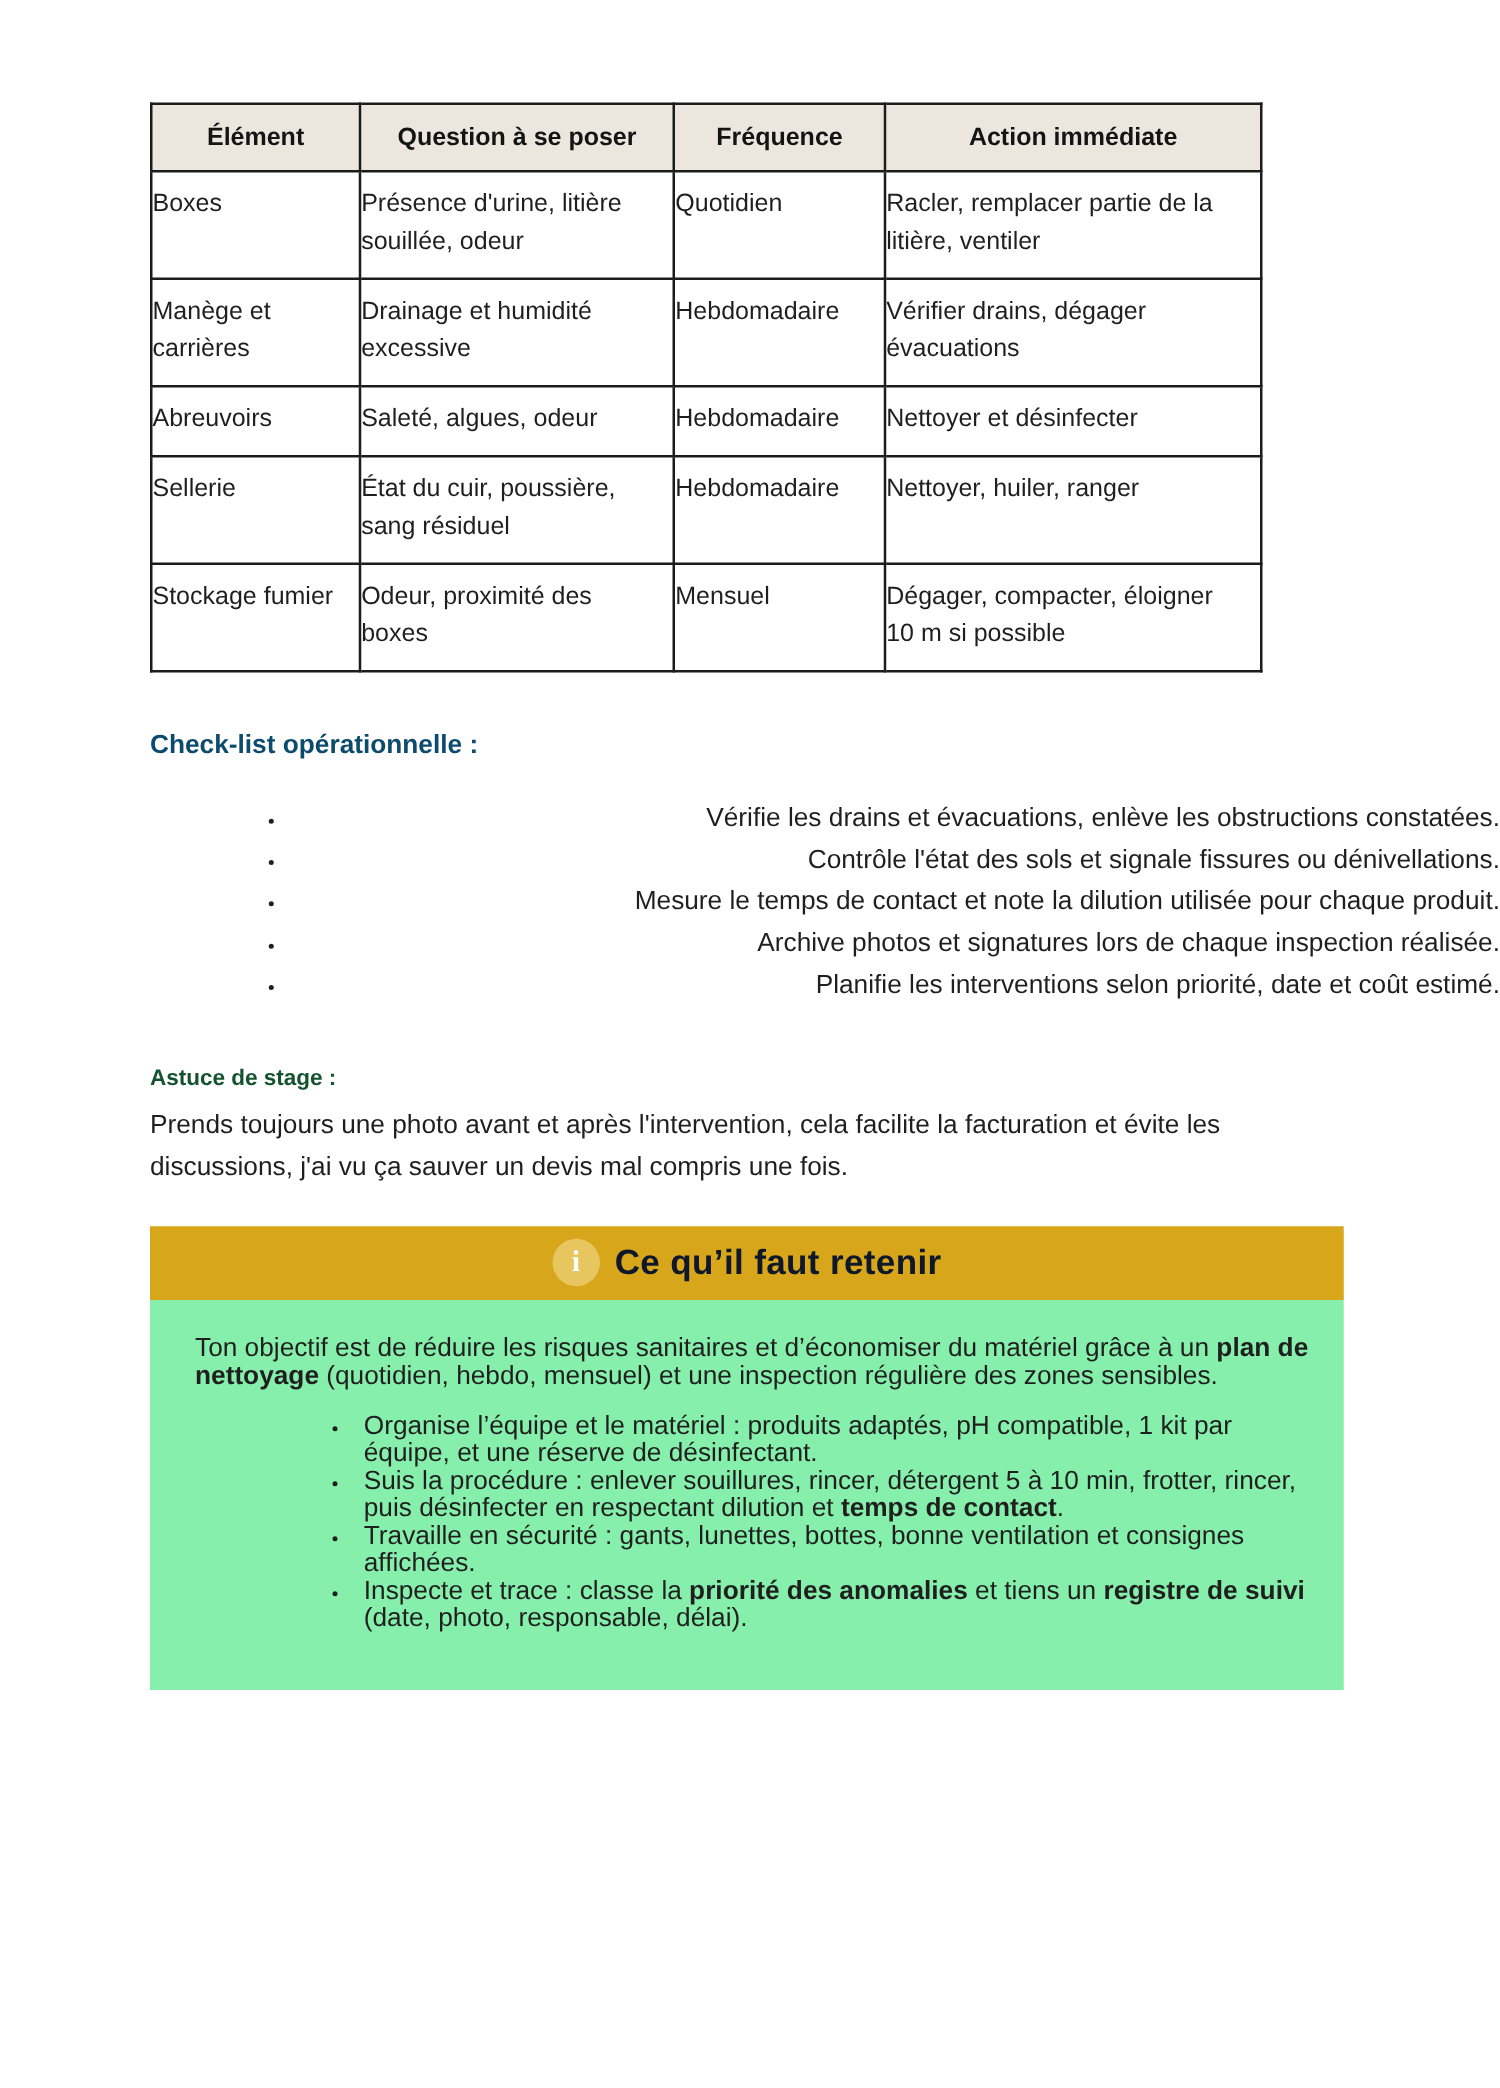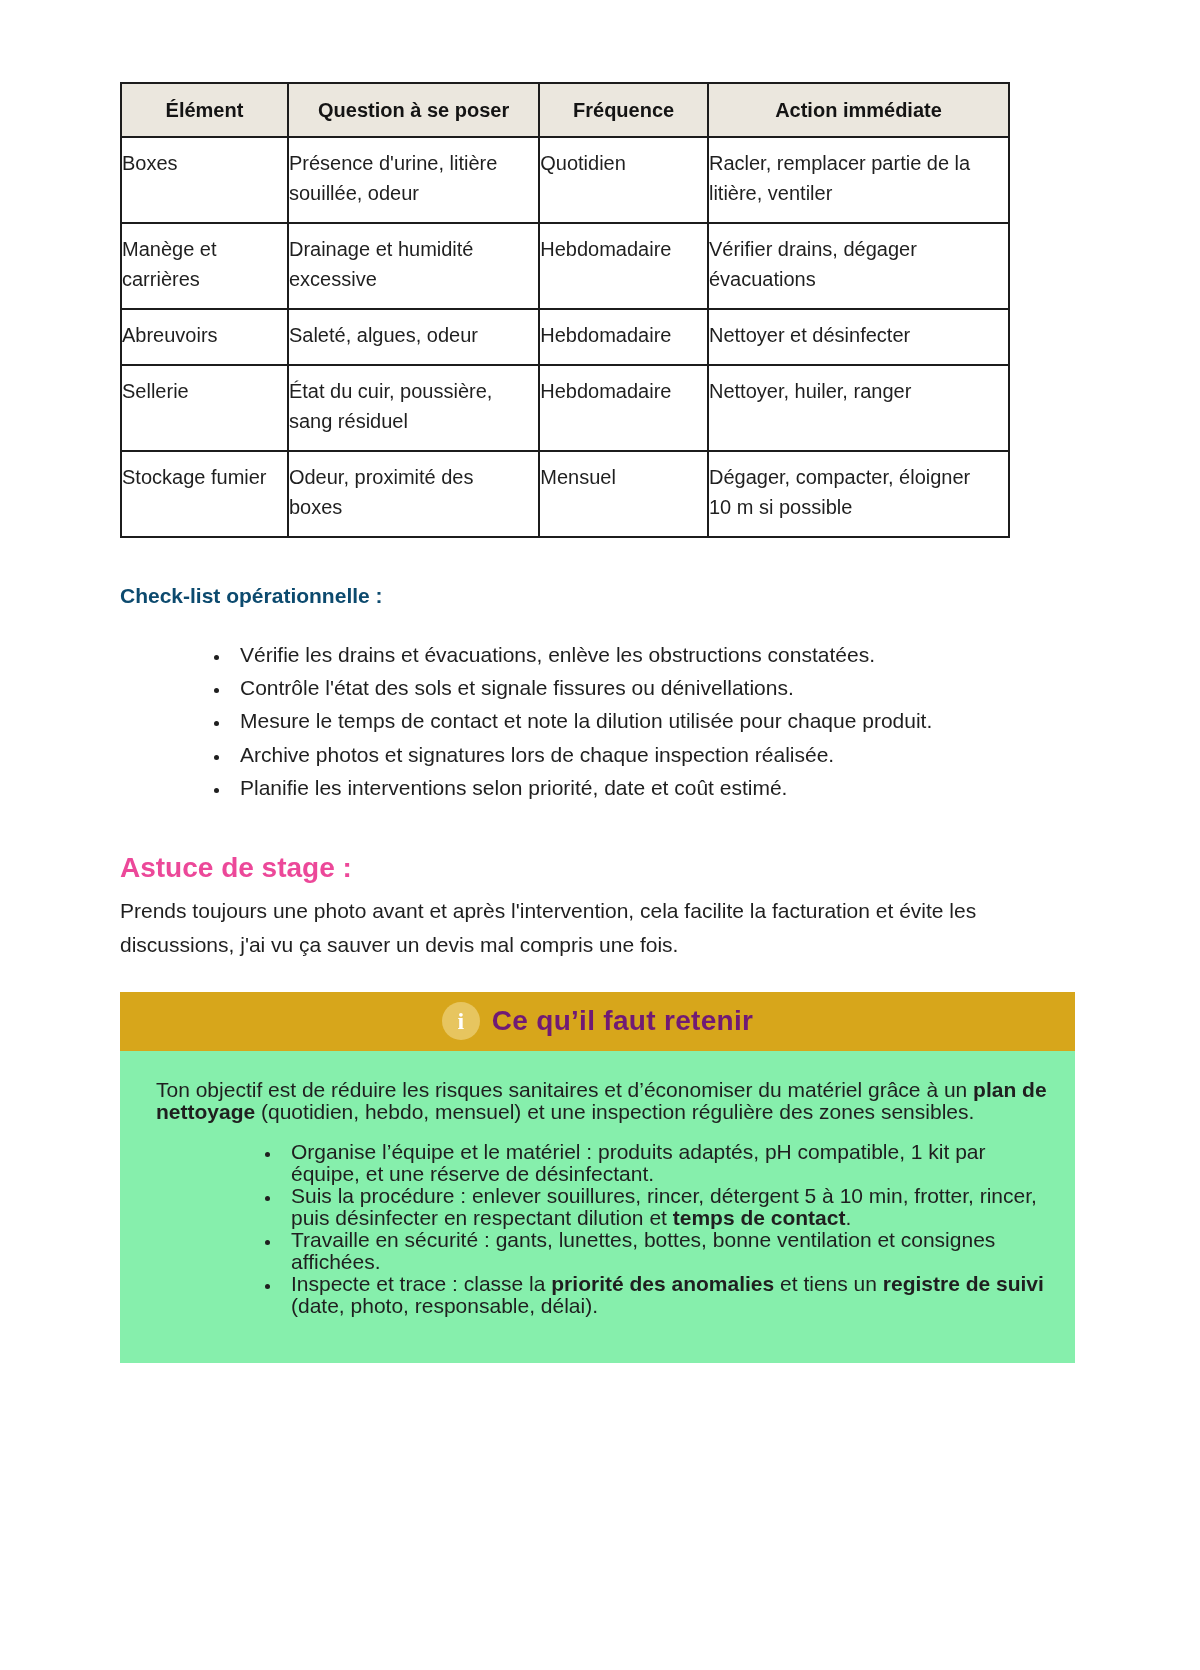--- a/index.html
+++ b/index.html
@@ -44,29 +44,29 @@
     font-weight:700;
     color:#0c4a6e;
   }
   ul.checklist{
     margin:30px 0 0 0;
     padding:0 0 0 230px;
     font-size:21px;
     line-height:1.58;
     list-style:disc;
   }
-  ul.checklist li{margin:0;padding-left:10px;}
+  ul.checklist li{margin:0;padding-left:10px;text-align:right;}
   ul.checklist li::marker{font-size:0.72em;}
 
   
   .astuce-title{
     margin:48px 0 0 120px;
-    font-size:28px;
-    font-weight:700;
-    color:#ec4899;
+    font-size:18px;
+    font-weight:700;
+    color:#14532d;
   }
   .astuce-text{
     margin:10px 0 0 120px;
     width:905px;
     font-size:21px;
     line-height:1.62;
   }
 
   
   .callout{
@@ -87,21 +87,21 @@
     background:#e7c55f;
     display:flex;align-items:center;justify-content:center;
     color:#ffffff;
     font-family:"Liberation Serif","DejaVu Serif",serif;
     font-weight:700;
     font-size:24px;
     line-height:1;
     flex:0 0 auto;
   }
   .callout-title{
-    color:#701a75;
+    color:#0f172a;
     font-size:28px;
     font-weight:800;
     letter-spacing:0.3px;
   }
   .callout-body{
     background:#86efac;
     padding:28px 20px 46px 36px;
     font-size:21px;
     line-height:22px;
   }

